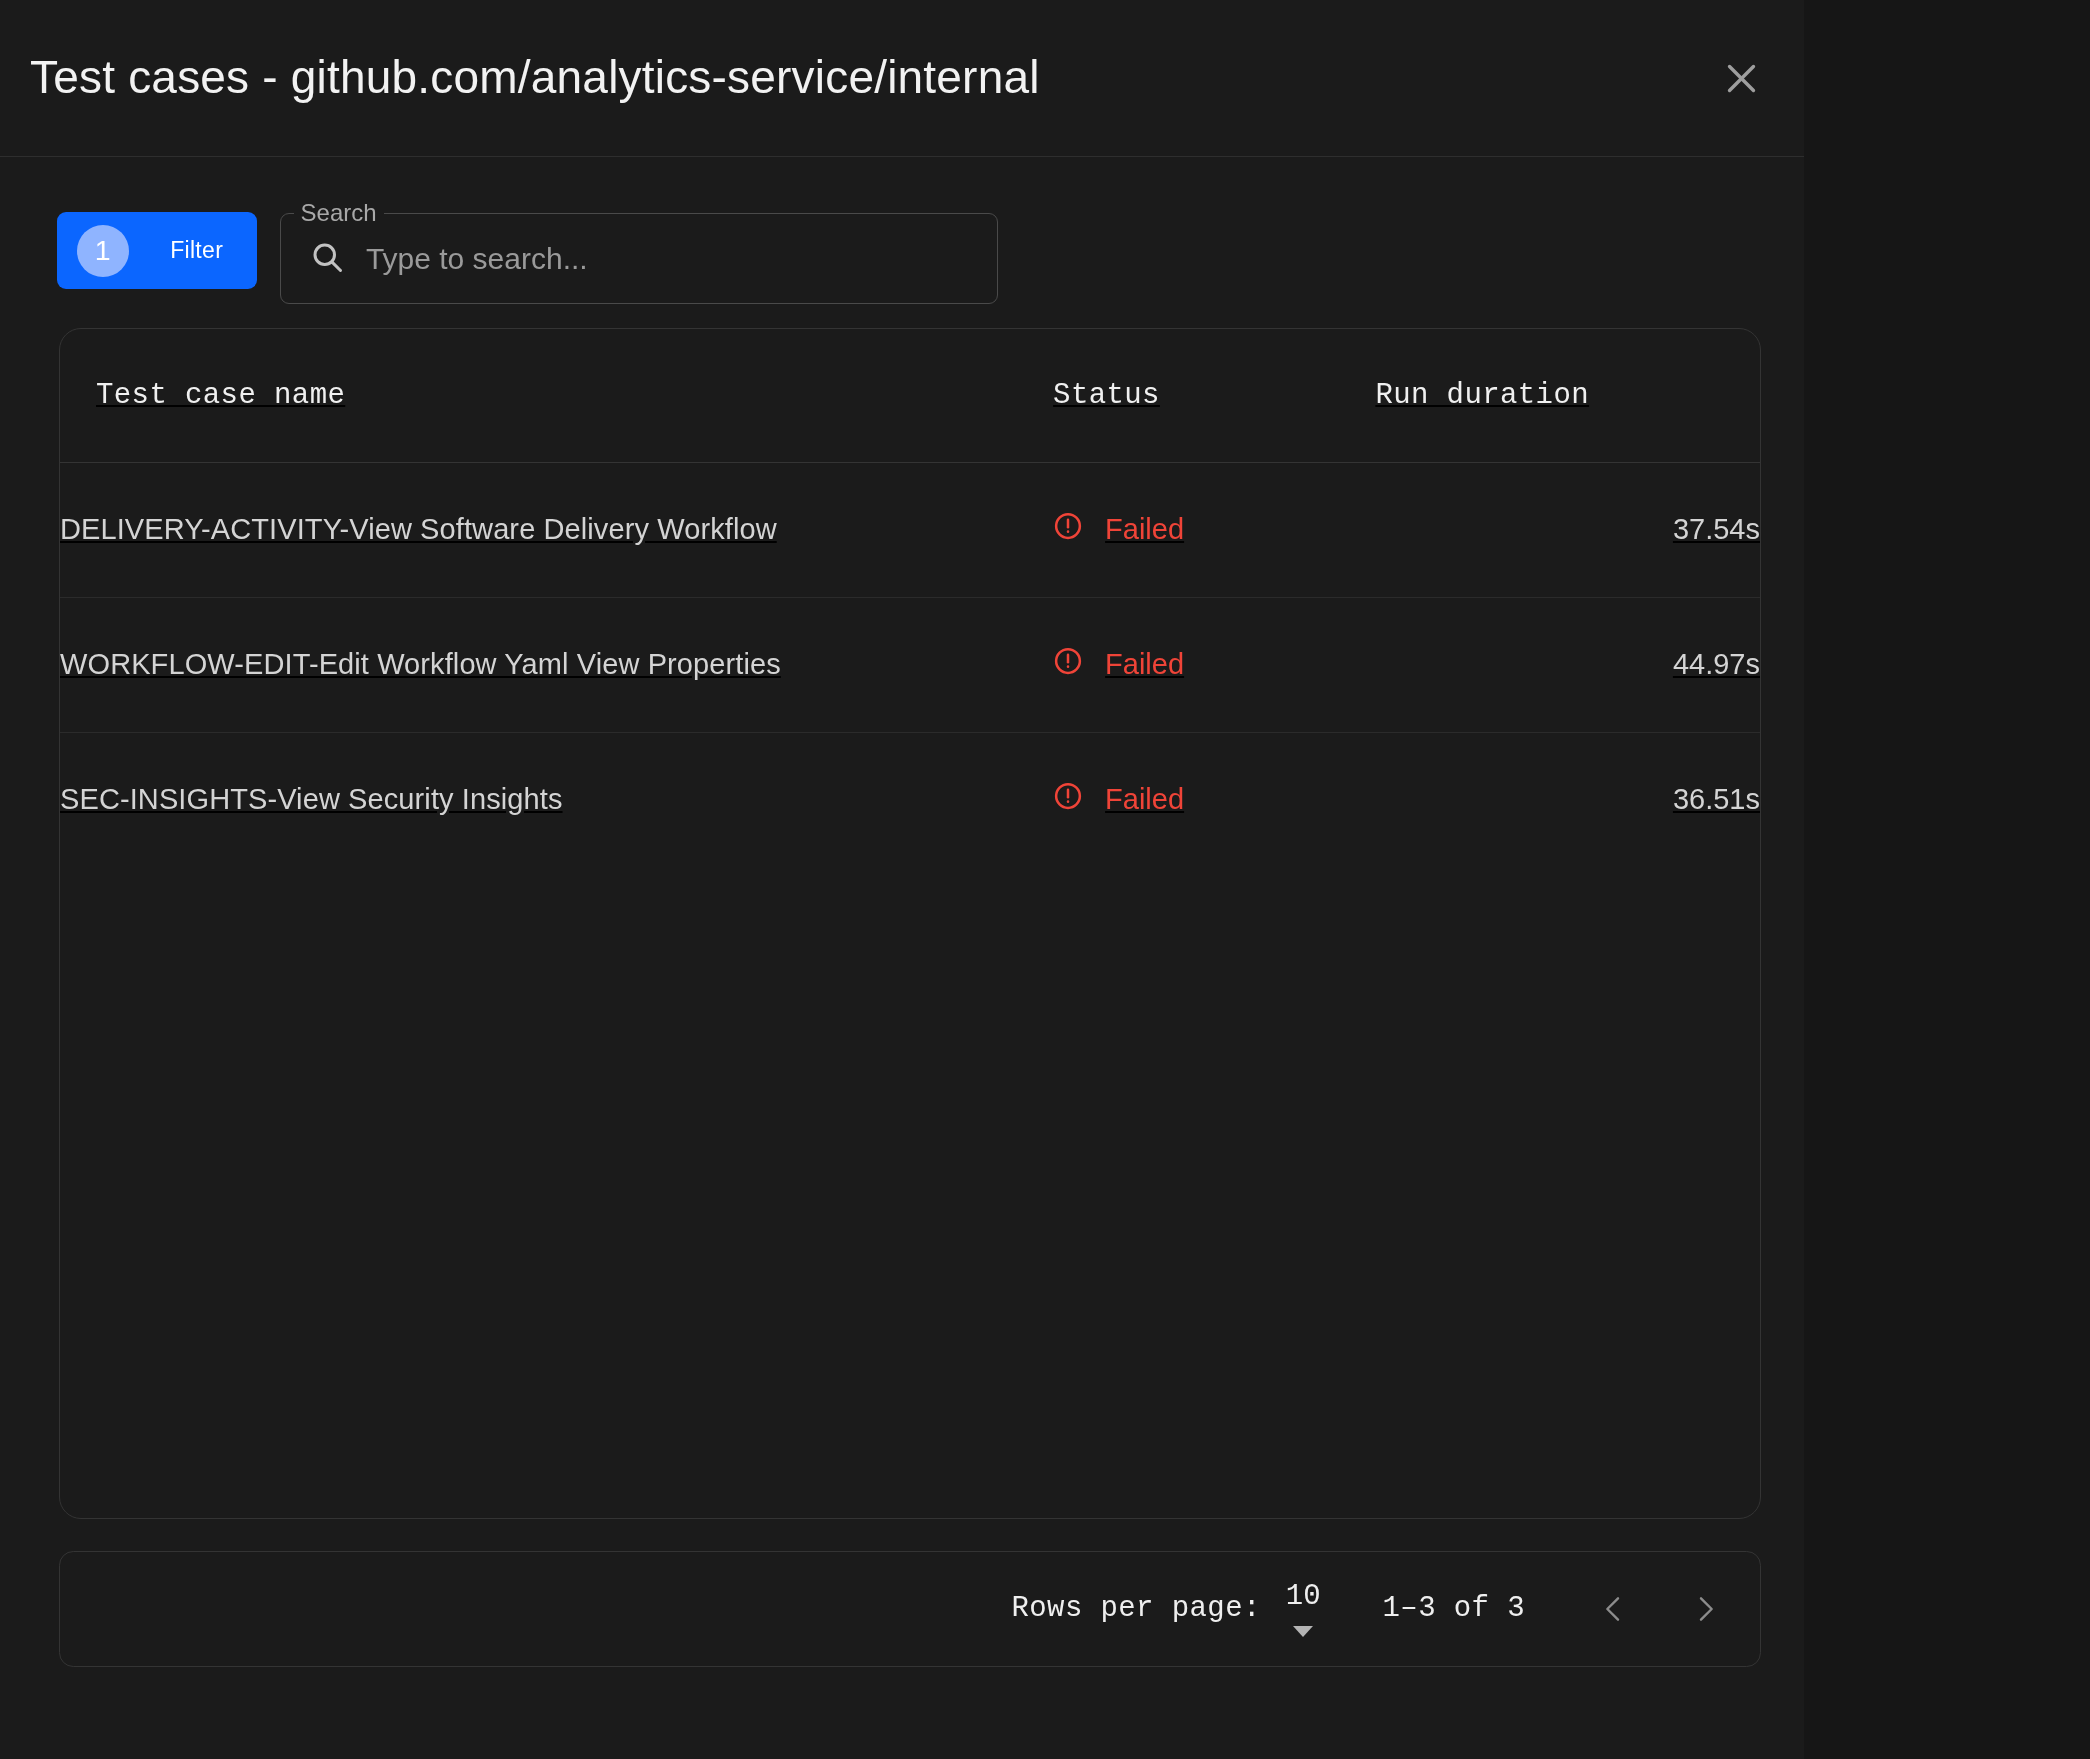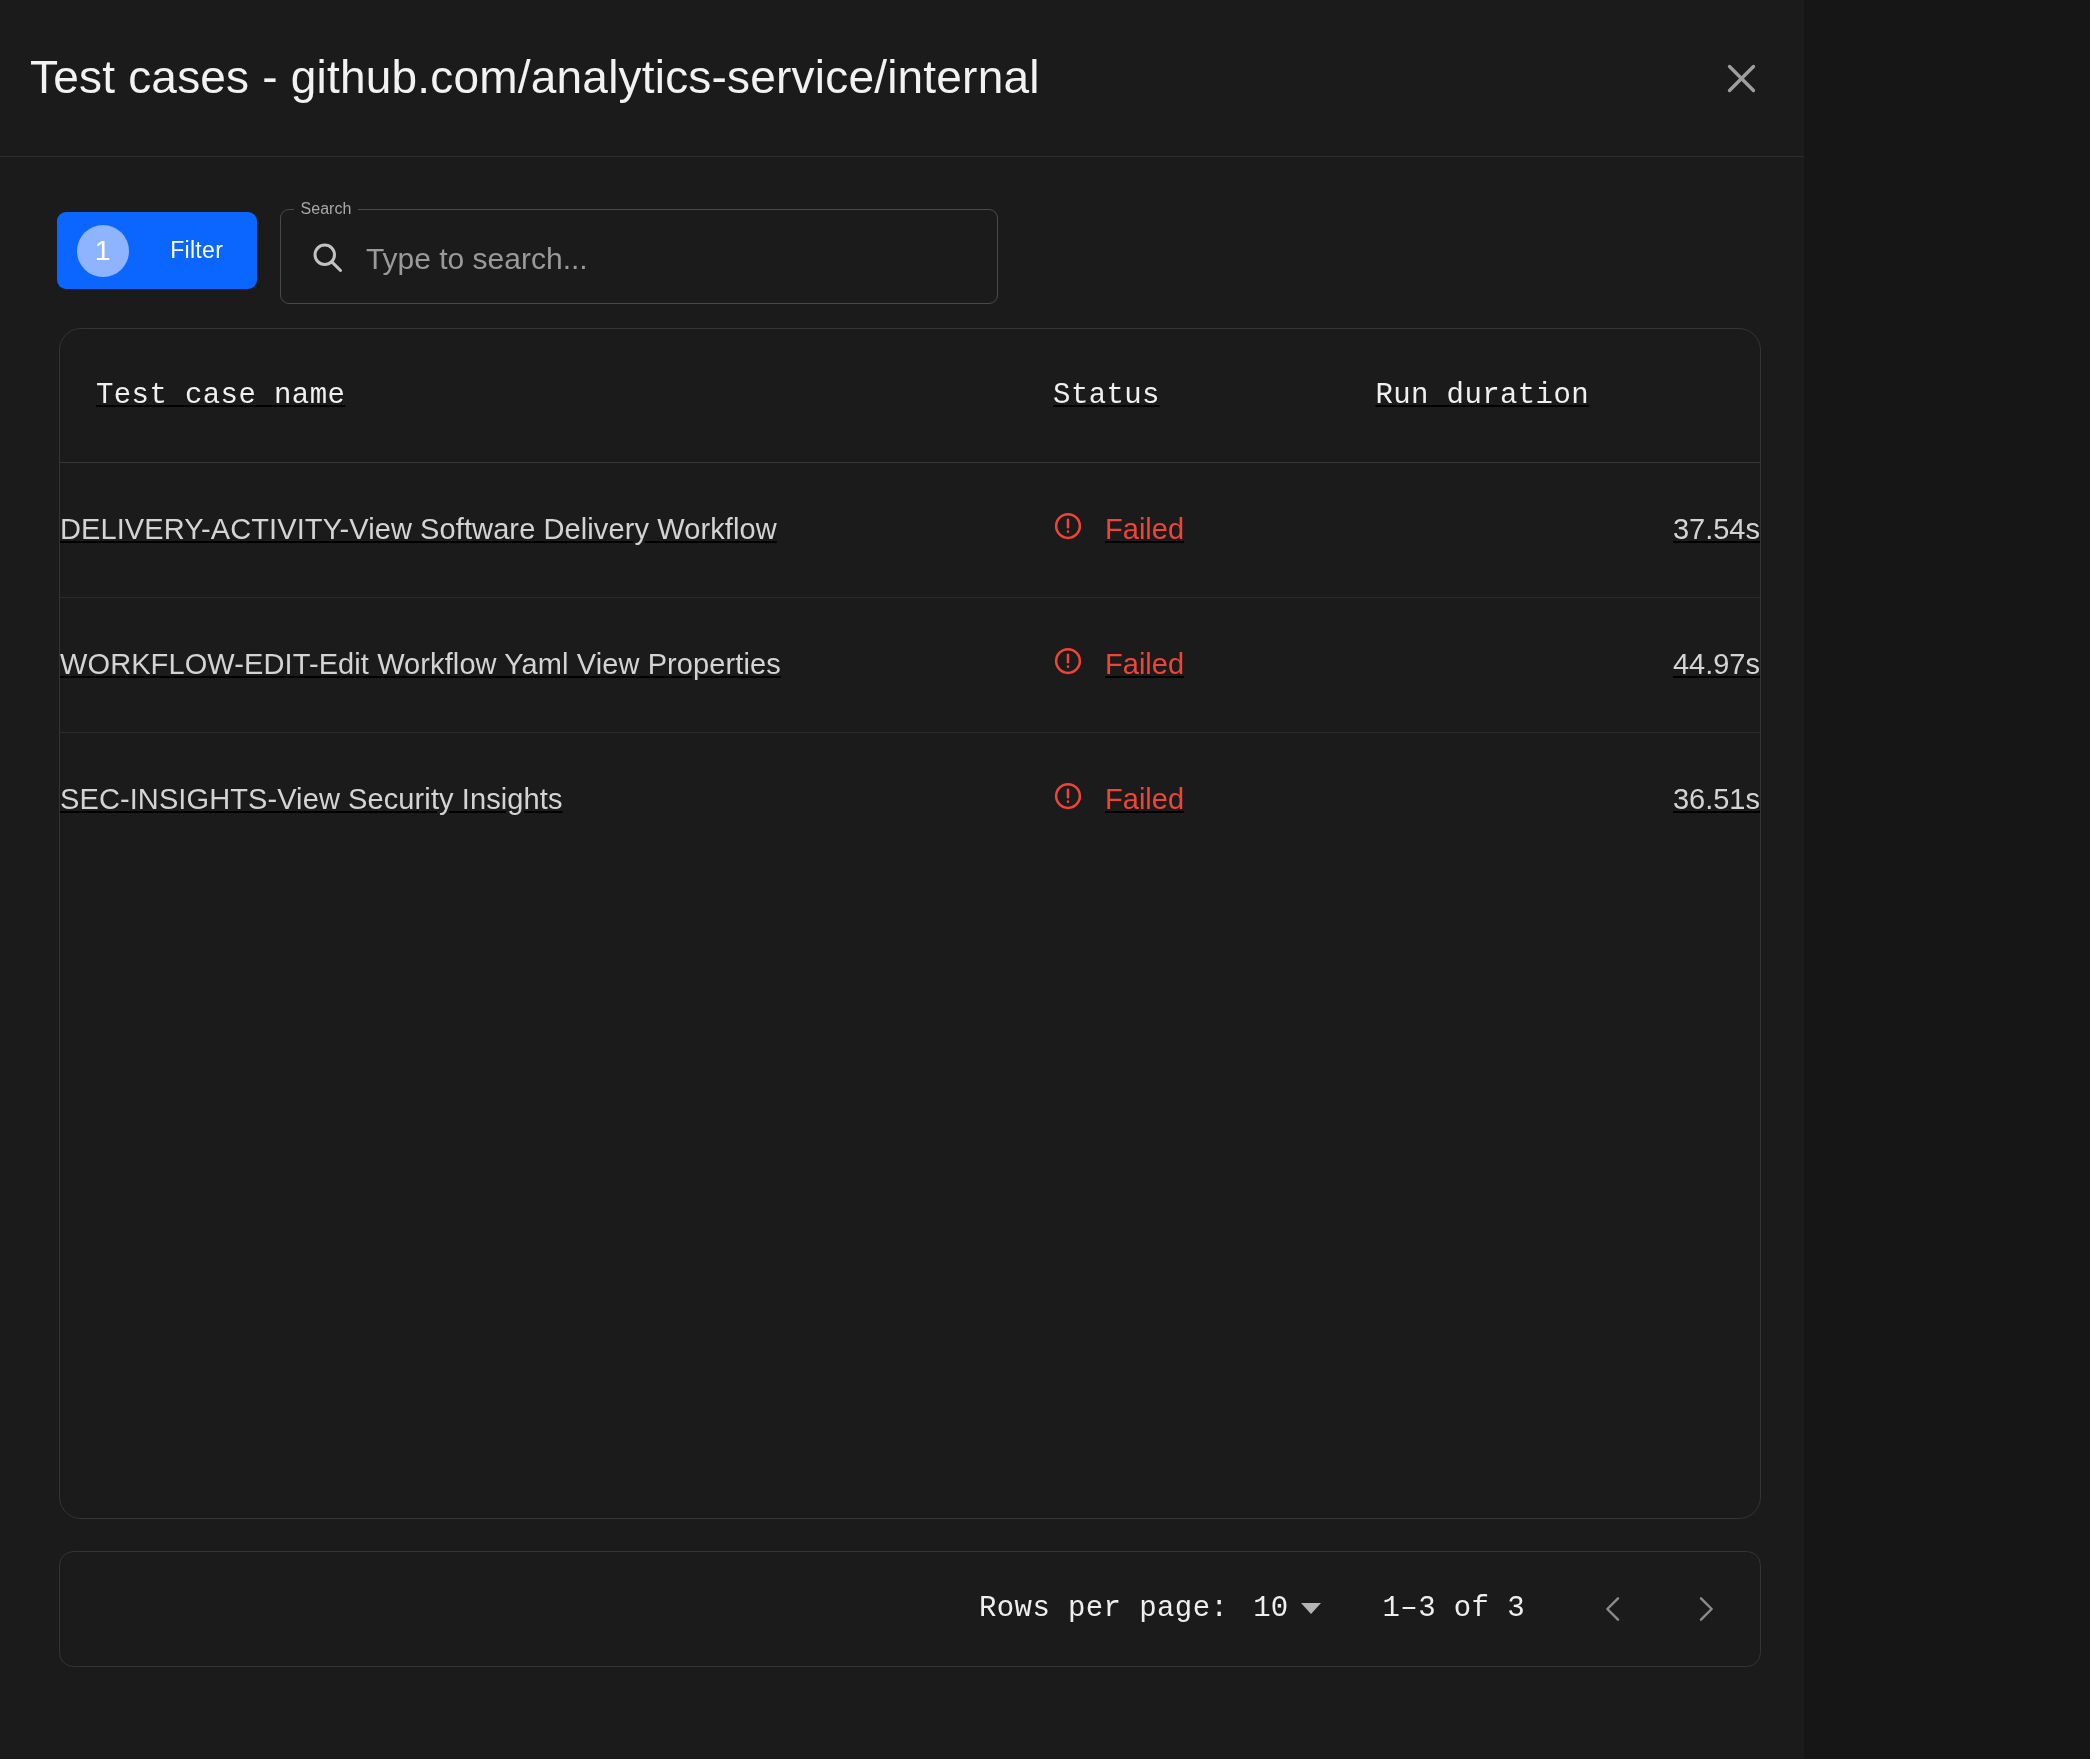--- a/index.html
+++ b/index.html
@@ -108,21 +108,21 @@
     position: absolute;
     inset: -10.7px 0 0 0;
     height: 103px;
     border: 1.8px solid #4a4a4a;
     border-radius: 9px;
     padding: 0 12.5px;
     margin: 0;
     pointer-events: none;
   }
   .search-legend {
-    font-size: 16px;
+    font-size: 24px;
     color: #a8a8a8;
     padding: 0 7.1px;
     line-height: 1;
     width: auto;
     white-space: nowrap;
   }
   .search-inner {
     position: absolute;
     inset: 0;
     display: flex;
@@ -237,20 +237,21 @@
     font-size: 29px;
     color: #efefef;
     letter-spacing: 0.4px;
   }
   .rows-select {
     display: flex;
     align-items: center;
     gap: 12.5px;
     margin-left: 25px;
     cursor: pointer;
+    flex-direction: column;
   }
   .rows-value {
     font-family: "Liberation Mono", monospace;
     font-size: 29px;
     color: #efefef;
   }
   .caret-down {
     width: 0; height: 0;
     border-left: 10.7px solid transparent;
     border-right: 10.7px solid transparent;

